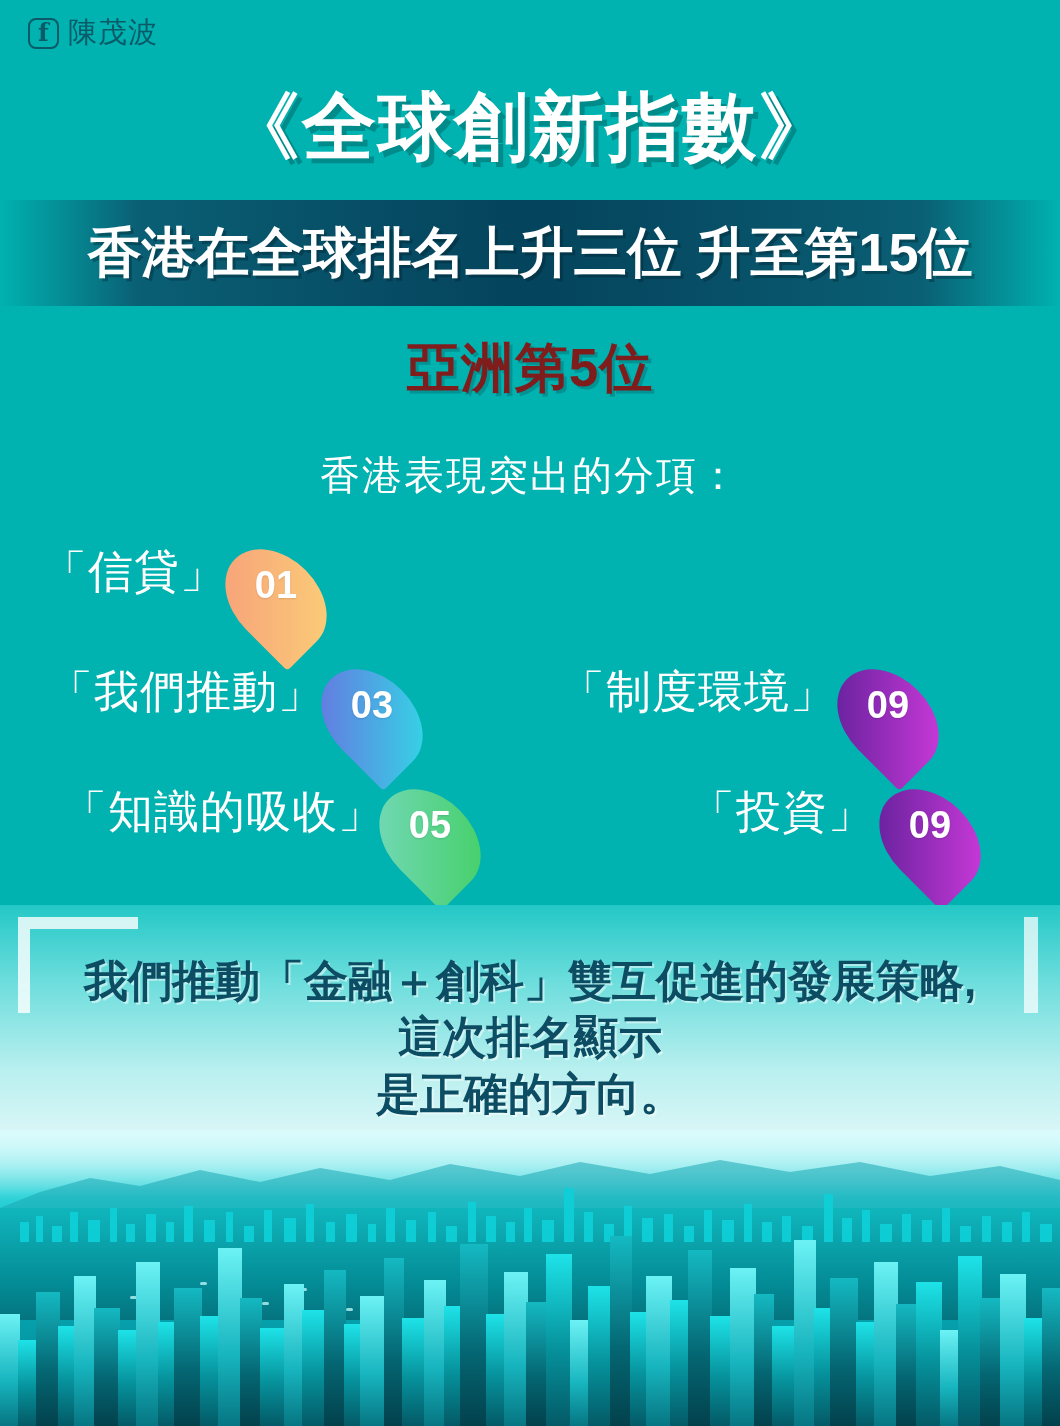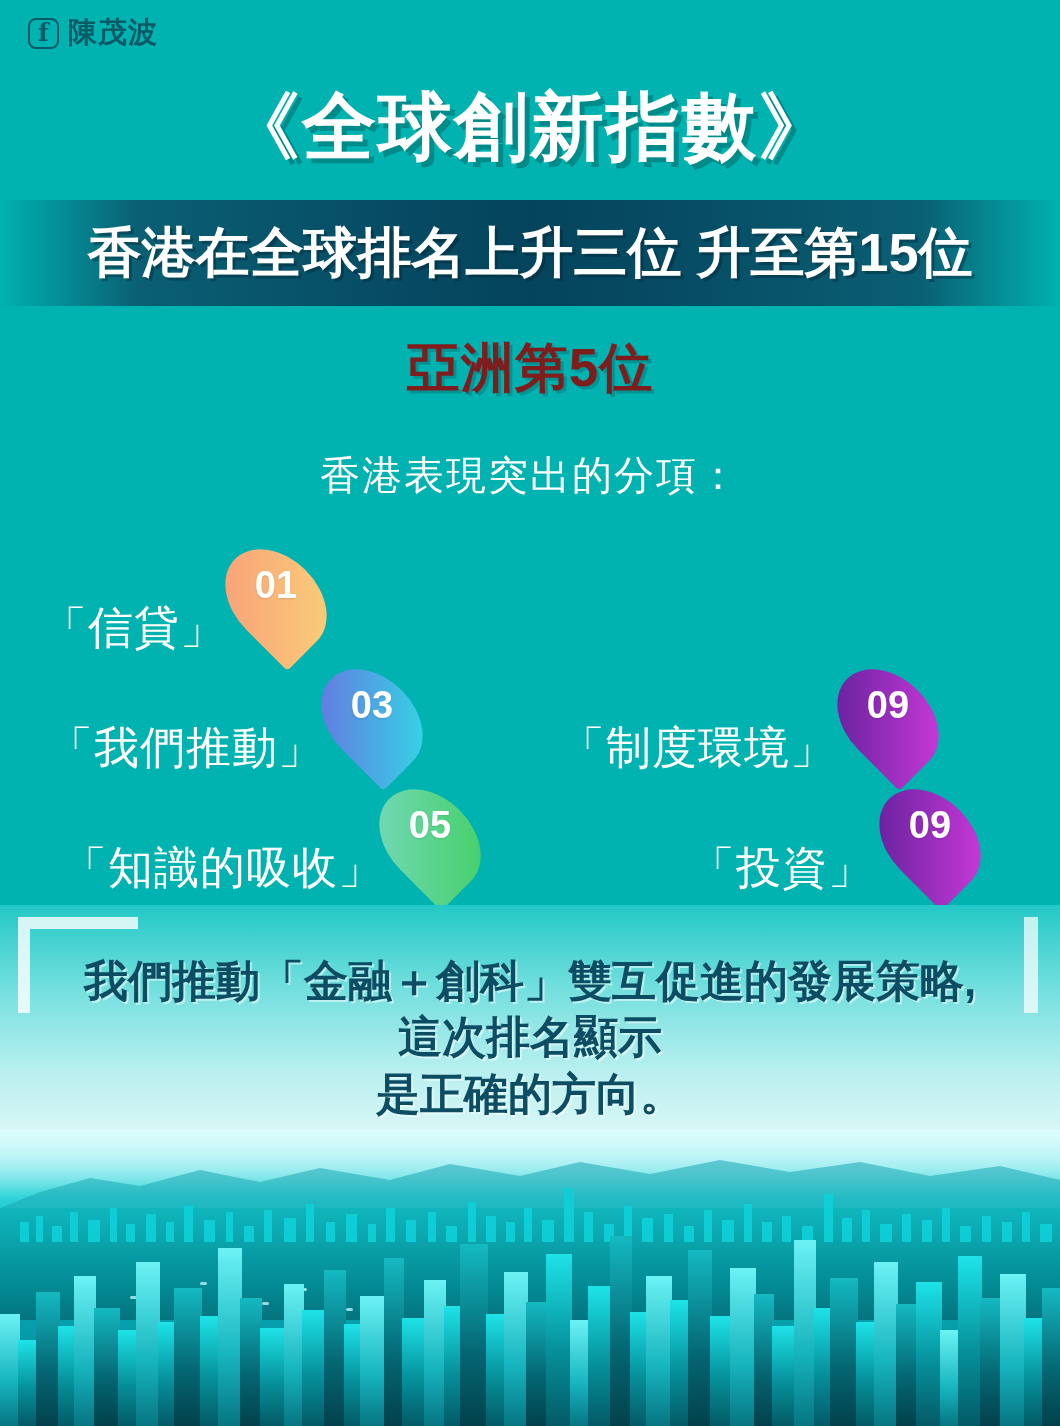--- a/index.html
+++ b/index.html
@@ -13,21 +13,21 @@
   .poster { position:relative; width:1060px; height:1426px; background:#00b2b0; overflow:hidden; }
 
   
   .fb-row { position:absolute; top:13px; left:28px; display:flex; align-items:center; gap:9px; }
   .fb-badge {
     width:31px; height:31px; border:2.5px solid #0a5a68; border-radius:8px;
     display:flex; align-items:center; justify-content:center;
     color:#0a5a68; font-size:25px; font-weight:bold; line-height:1;
     font-family:"DejaVu Serif",serif; padding-bottom:2px;
   }
-  .fb-name { color:#0a5a68; font-size:29px; font-weight:700; letter-spacing:1px; }
+  .fb-name { color:#0a5a68; font-size:29px; font-weight:400; letter-spacing:1px; }
 
   
   .title {
     position:absolute; top:78px; left:0; width:100%; text-align:center;
     color:#ffffff; font-size:74px; font-weight:bold; letter-spacing:2px;
     text-shadow:5px 5px 0 rgba(0,90,95,.45);
   }
 
   
   .band {
@@ -47,21 +47,21 @@
     color:#7f1d1d; font-size:53px; font-weight:bold; letter-spacing:1px;
     text-shadow:3px 3px 0 rgba(0,90,95,.35);
   }
   .subhead {
     position:absolute; top:448px; left:0; width:100%; text-align:center;
     color:#fff; font-size:40px; font-weight:400; letter-spacing:2px;
   }
 
   
   .items { position:absolute; top:530px; left:0; width:1060px; height:380px; }
-  .item { position:absolute; display:flex; align-items:flex-end; }
+  .item { position:absolute; display:flex; align-items:flex-start; }
   .item-label {
     color:#ffffff; font-size:45px; font-weight:400; letter-spacing:1px; white-space:nowrap;
   }
   .pin {
     position:relative; width:84px; height:116px; flex:none;
     display:flex; align-items:flex-start; justify-content:center;
   }
   .pin .drop {
     position:absolute; inset:0;
     border-radius:50% 50% 50% 4px;

